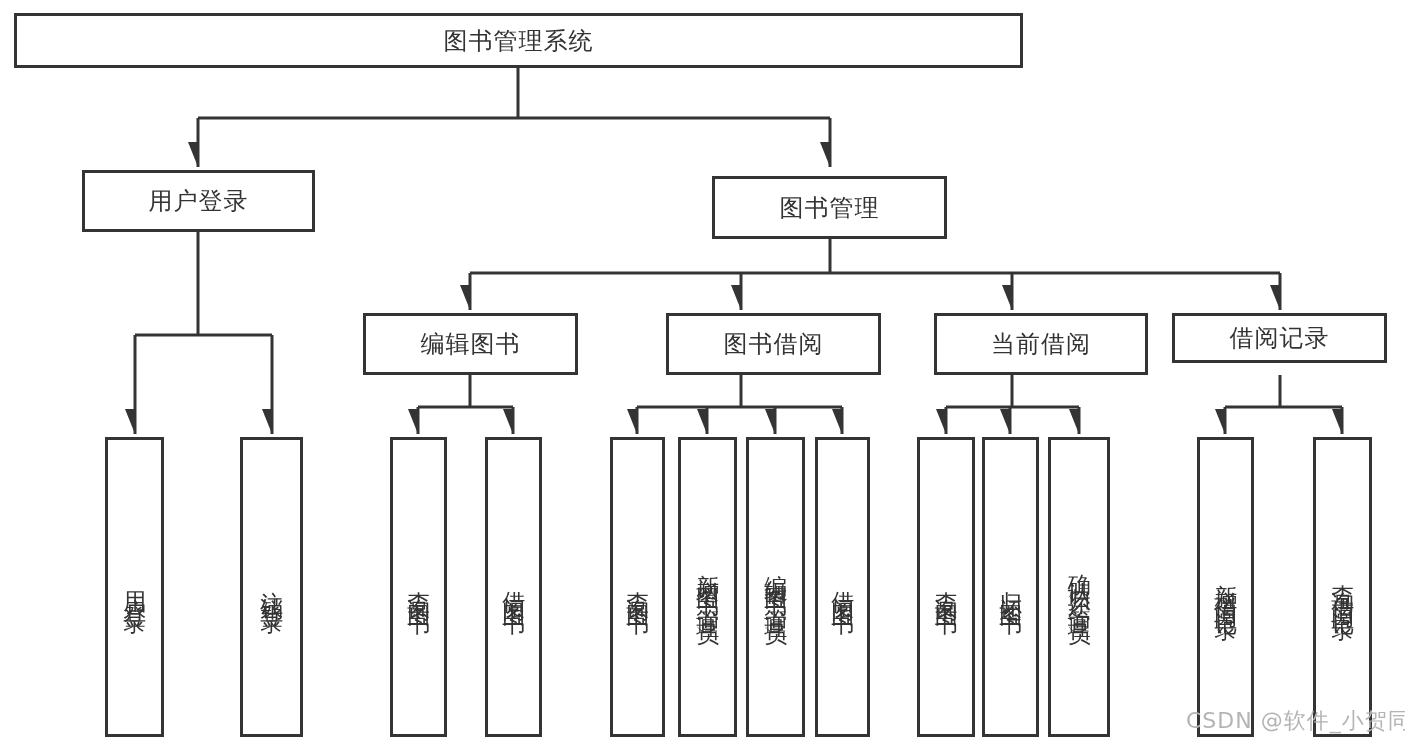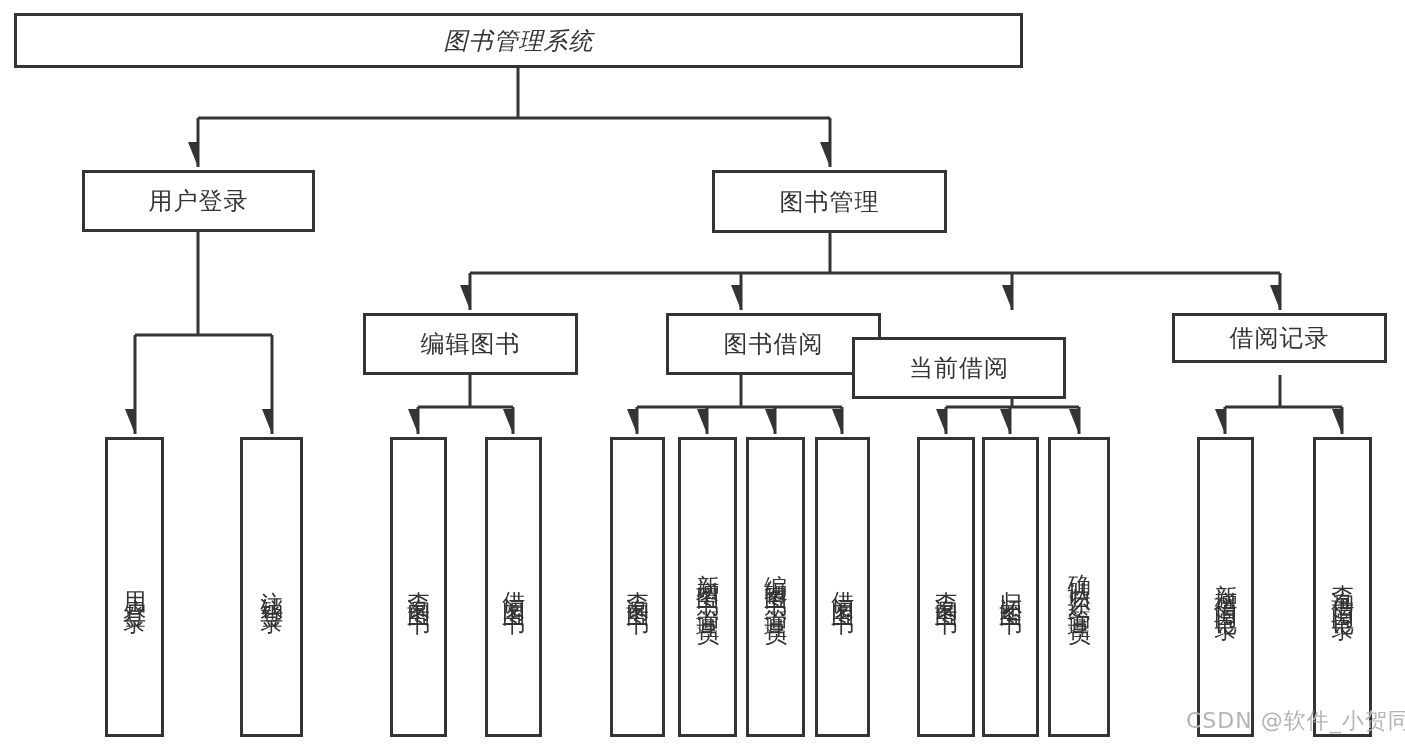--- a/index.html
+++ b/index.html
@@ -104,38 +104,38 @@
       <line x1="1079" y1="407" x2="1079" y2="434" marker-end="url(#arw)"></line>
     </g>
 
     <g>
       <path d="M1280,375 L1280,407 M1225,407 L1342,407"></path>
       <line x1="1225" y1="407" x2="1225" y2="434" marker-end="url(#arw)"></line>
       <line x1="1342" y1="407" x2="1342" y2="434" marker-end="url(#arw)"></line>
     </g>
   </svg>
 
-  <div class="node hnode" style="left:14px; top:13px; width:1009px; height:55px;font-style:italic;">
+  <div class="node hnode" style="left:14px; top:13px; width:1009px; height:55px;">
     <span>图书管理系统</span>
   </div>
 
   <div class="node hnode" style="left:82px; top:170px; width:233px; height:62px;">
     <span>用户登录</span>
   </div>
-  <div class="node hnode" style="left:712px; top:170px; width:235px; height:63px;">
+  <div class="node hnode" style="left:712px; top:176px; width:235px; height:63px;">
     <span>图书管理</span>
   </div>
 
   <div class="node hnode" style="left:363px; top:313px; width:215px; height:62px;">
     <span>编辑图书</span>
   </div>
   <div class="node hnode" style="left:666px; top:313px; width:215px; height:62px;">
     <span>图书借阅</span>
   </div>
-  <div class="node hnode" style="left:852px; top:313px; width:214px; height:62px;margin-top:24px;">
+  <div class="node hnode" style="left:934px; top:313px; width:214px; height:62px;">
     <span>当前借阅</span>
   </div>
   <div class="node hnode" style="left:1172px; top:313px; width:215px; height:50px;">
     <span>借阅记录</span>
   </div>
 
   <div class="node vnode" style="left:105px; top:437px; width:59px; height:300px;">
     <span class="vtext">用户登录</span>
   </div>
   <div class="node vnode" style="left:240px; top:437px; width:63px; height:300px;">

